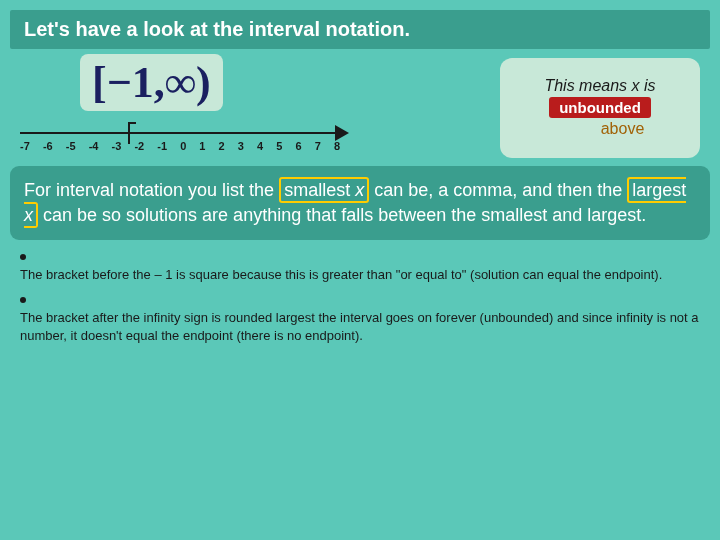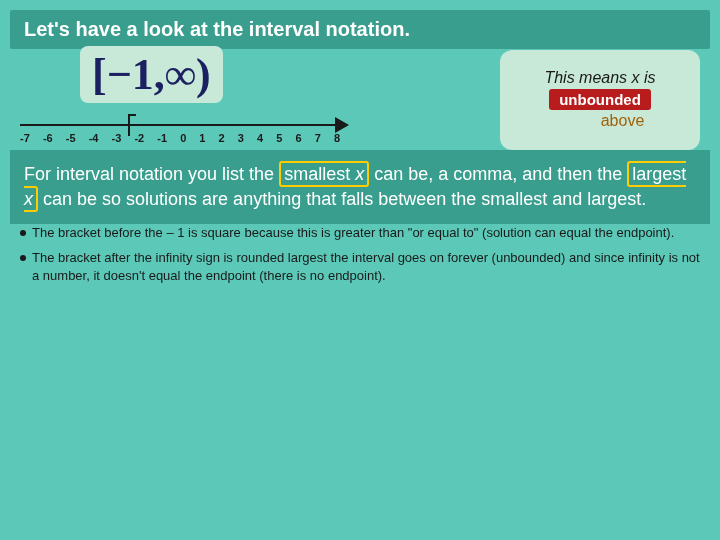--- a/index.html
+++ b/index.html
@@ -14,20 +14,21 @@
     }
 
     .container {
       width: 720px;
       height: 416px;
       background: #5bc8b8;
       position: relative;
       padding: 10px;
       display: flex;
       flex-direction: column;
+      gap: 8px;
     }
 
     
     .title-bar {
       background: #3a9e8e;
       color: white;
       font-size: 20px;
       font-weight: bold;
       padding: 8px 14px;
       border-radius: 2px;
@@ -152,21 +153,21 @@
       color: #a16207;
       margin-left: 45px;
     }
 
     
     .middle-section {
       background: #3a9e8e;
       color: white;
       font-size: 18px;
       padding: 12px 14px;
-      border-radius: 0;
+      border-radius: 9px;
       line-height: 1.4;
     }
 
     .highlight-smallest {
       border: 2px solid #ffcc00;
       padding: 1px 3px;
       border-radius: 3px;
     }
 
     .highlight-largest {
@@ -178,21 +179,21 @@
     
     .bottom-notes {
       display: flex;
       flex-direction: column;
       gap: 6px;
       padding: 0 10px;
     }
 
     .note-item {
       display: flex;
-      flex-direction: row;
+      flex-direction: column;
       align-items: flex-start;
       gap: 6px;
     }
 
     .note-bullet {
       width: 6px;
       height: 6px;
       border-radius: 50%;
       background: #1a1a1a;
       margin-top: 6px;

